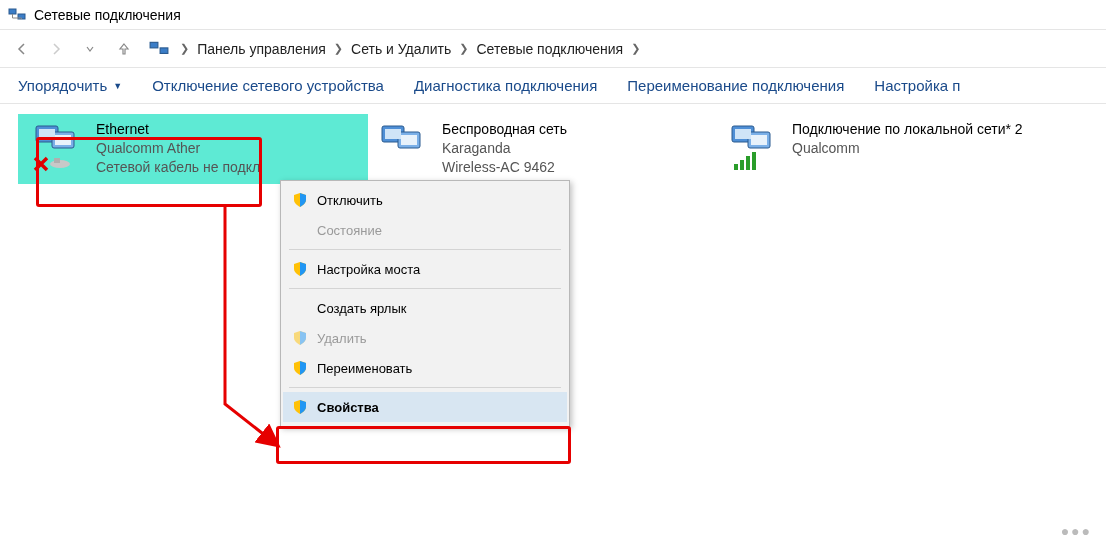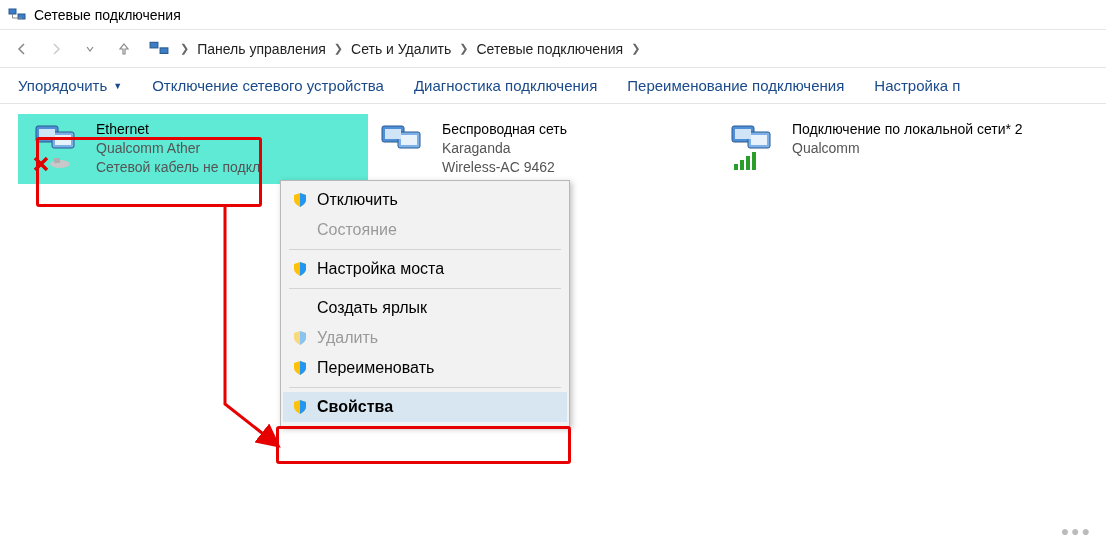--- a/index.html
+++ b/index.html
@@ -27,21 +27,21 @@
     .conn-item.selected { background: #5eead4; padding-left: 12px; }
     .conn-icon { width: 54px; height: 54px; flex-shrink: 0; position: relative; }
     .conn-text { display: flex; flex-direction: column; line-height: 1.35; font-size: 14px; }
     .conn-title { color: #000; }
     .conn-sub { color: #555; }
 
     .hl-box-1 { position: absolute; left: 36px; top: 137px; width: 226px; height: 70px; border: 3px solid #e60000; border-radius: 3px; pointer-events: none; z-index: 3; }
     .hl-box-2 { position: absolute; left: 276px; top: 426px; width: 295px; height: 38px; border: 3px solid #e60000; border-radius: 3px; pointer-events: none; z-index: 6; }
     .arrow-svg { position: absolute; left: 180px; top: 204px; z-index: 4; pointer-events: none; }
 
-    .ctx-menu { position: absolute; left: 280px; top: 180px; width: 290px; background: #f2f2f2; border: 1px solid #b8b8b8; box-shadow: 2px 2px 6px rgba(0,0,0,0.25); z-index: 5; padding: 4px 2px; font-size: 16px; }
+    .ctx-menu { position: absolute; left: 280px; top: 180px; width: 290px; background: #f2f2f2; border: 1px solid #b8b8b8; box-shadow: 2px 2px 6px rgba(0,0,0,0.25); z-index: 5; padding: 4px 2px; font-size: 13px; }
     .ctx-item { height: 30px; display: flex; align-items: center; padding: 0 10px 0 8px; gap: 8px; }
     .ctx-item.hover { background: #d8e6f2; }
     .ctx-item.disabled { color: #9a9a9a; }
     .ctx-sep { height: 1px; background: #d4d4d4; margin: 4px 6px; }
     .ctx-ico { width: 18px; height: 18px; display: flex; align-items: center; justify-content: center; flex-shrink: 0; }
     .ctx-txt { flex: 1; }
     .ctx-item.bold .ctx-txt { font-weight: 600; }
 
     .dots { position: absolute; right: 14px; bottom: 8px; color: #bbb; letter-spacing: 2px; font-size: 14px; }
 

